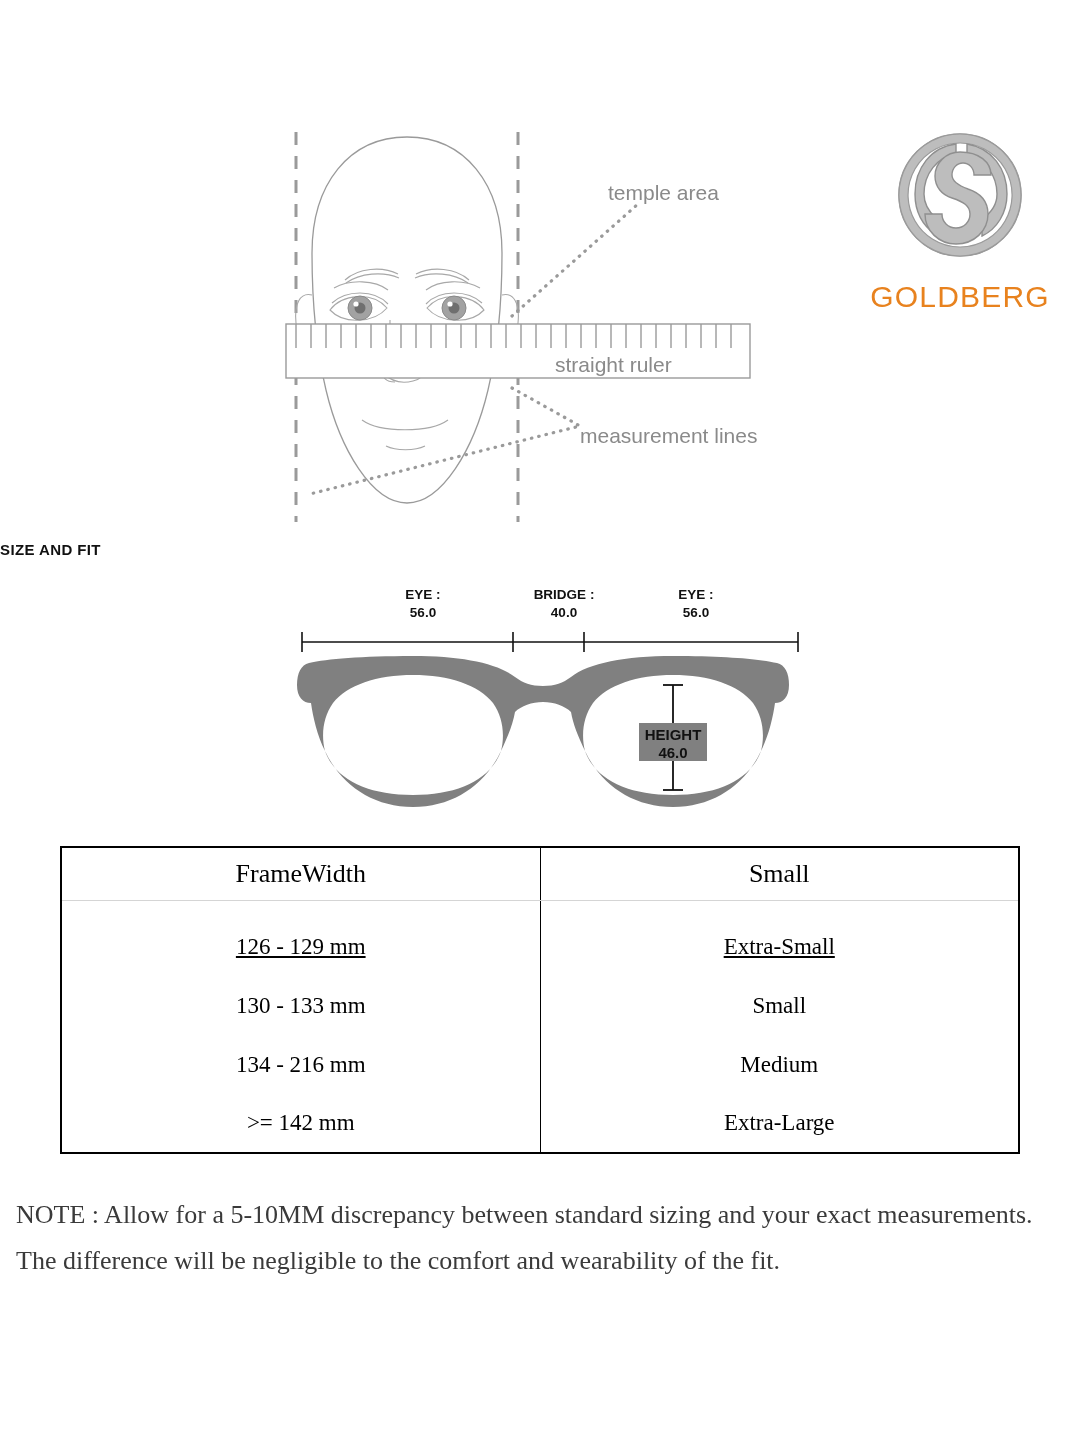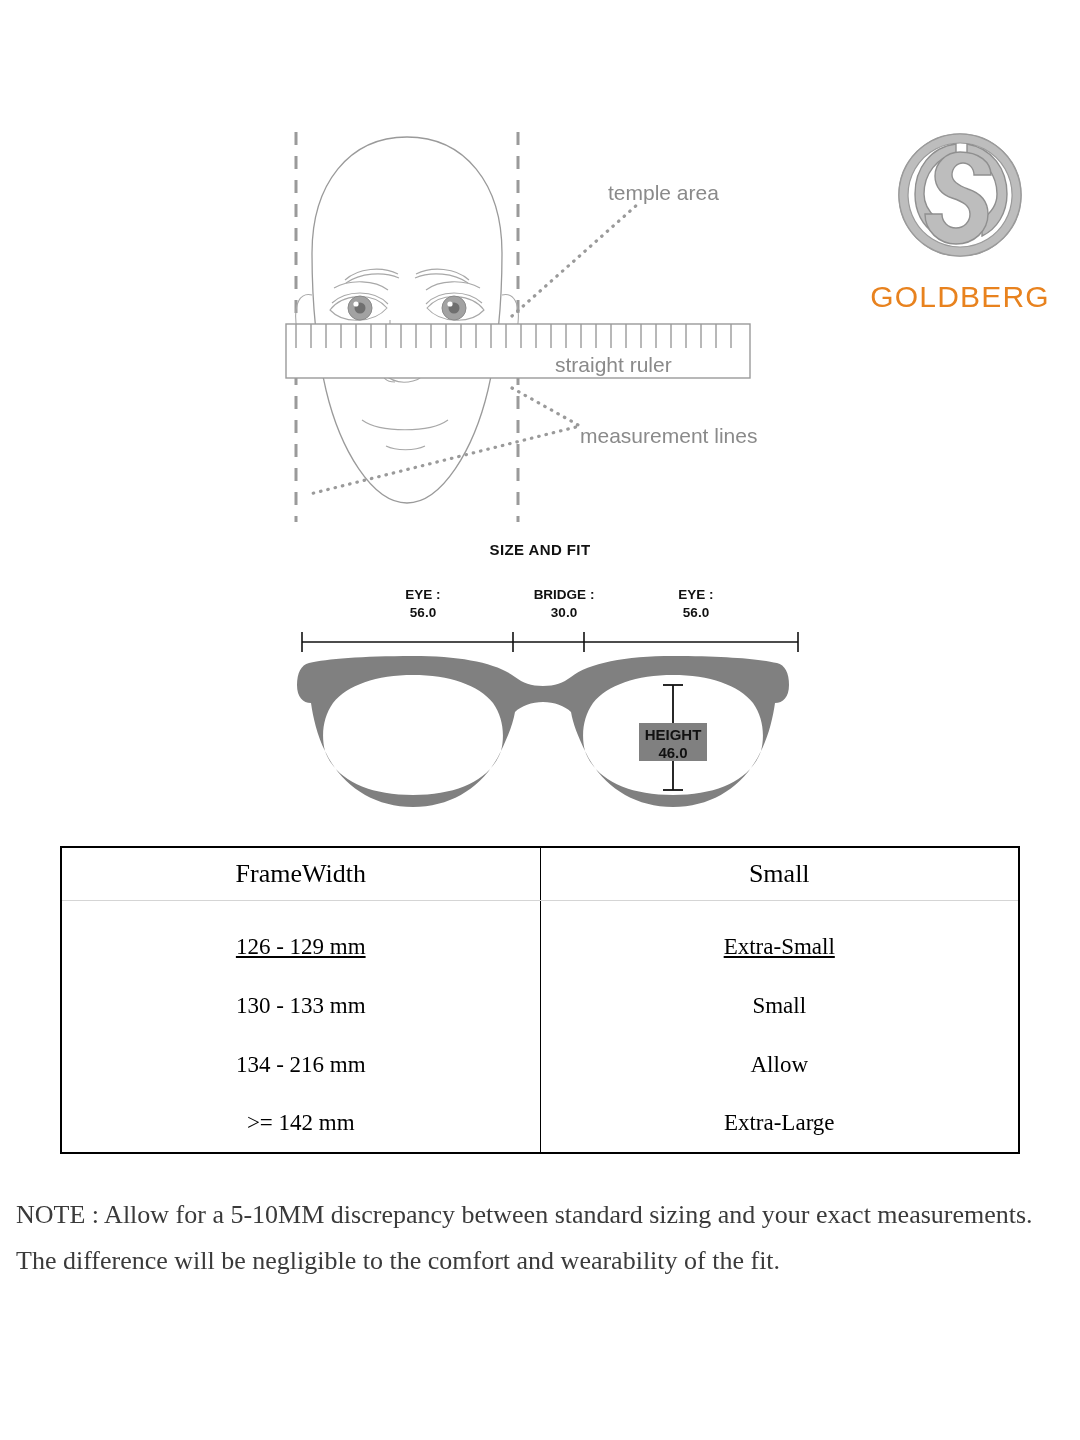--- a/index.html
+++ b/index.html
@@ -48,21 +48,21 @@
     width: 600px;
     height: 420px;
   }
 
   
   #size-and-fit-title {
     position: absolute;
     left: 0;
     top: 541px;
     width: 1080px;
-    text-align: center;
+    text-align: left;
     font-size: 15px;
     font-weight: bold;
     letter-spacing: 0.4px;
     color: #111;
   }
 
   #measure-labels {
     position: absolute;
     left: 16px;
     top: 586px;
@@ -304,21 +304,21 @@
 
 <div id="size-and-fit-title">SIZE AND FIT</div>
 
 <div id="measure-labels">
   <div class="measure-label" id="measure-label-eye-left">
     <span class="ml-key">EYE :</span>
     <span class="ml-val">56.0</span>
   </div>
   <div class="measure-label" id="measure-label-bridge">
     <span class="ml-key">BRIDGE :</span>
-    <span class="ml-val">30.0</span>
+    <span class="ml-val">40.0</span>
   </div>
   <div class="measure-label" id="measure-label-eye-right">
     <span class="ml-key">EYE :</span>
     <span class="ml-val">56.0</span>
   </div>
 </div>
 
 <svg id="dimension-line" viewBox="0 0 500 24">
   <g stroke="#111" stroke-width="1.6">
     <line x1="2" y1="12" x2="498" y2="12"></line>
@@ -390,21 +390,21 @@
       <tr>
         <td class="col-framewidth">126 - 129 mm</td>
         <td class="col-size">Extra-Small</td>
       </tr>
       <tr>
         <td class="col-framewidth">130 - 133 mm</td>
         <td class="col-size">Small</td>
       </tr>
       <tr>
         <td class="col-framewidth">134 - 216 mm</td>
-        <td class="col-size">Allow</td>
+        <td class="col-size">Medium</td>
       </tr>
       <tr>
         <td class="col-framewidth">&gt;= 142 mm</td>
         <td class="col-size">Extra-Large</td>
       </tr>
     </tbody>
   </table>
 </div>
 
 <div id="note-block">

